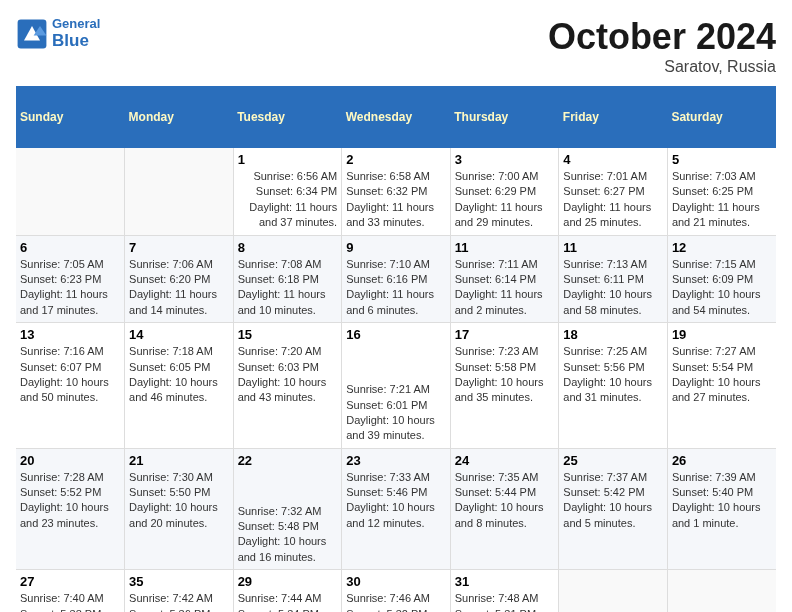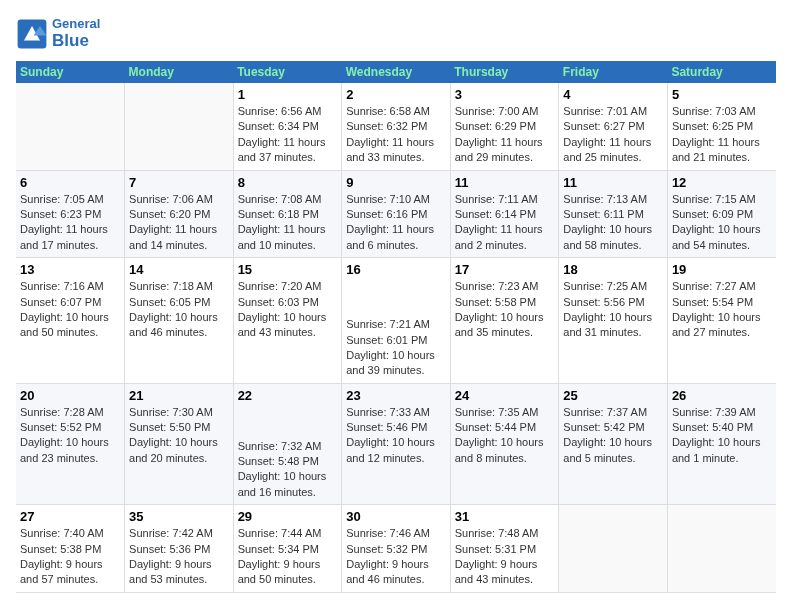--- a/index.html
+++ b/index.html
@@ -37,22 +37,22 @@
       font-size: 16px;
       color: #444;
     }
     table {
       width: 100%;
       border-collapse: collapse;
       font-size: 11px;
     }
     thead th {
       background-color: #2a6ebb;
-      color: #86efac;
-      padding: 4px 4px;
+      color: #fef9c3;
+      padding: 24px 4px;
       text-align: left;
       font-size: 12px;
       font-weight: bold;
     }
     tbody tr {
       border-bottom: 1px solid #ddd;
     }
     tbody td {
       vertical-align: top;
       padding: 4px;
@@ -91,41 +91,45 @@
     <svg class="logo-icon" viewBox="0 0 40 40">
       <rect x="2" y="2" width="36" height="36" rx="4" fill="#2a6ebb"></rect>
       <polygon points="10,28 20,10 30,28" fill="white"></polygon>
       <polygon points="22,22 30,10 38,22" fill="#5a9ae0"></polygon>
     </svg>
     <div>
       <div style="font-size:13px;font-weight:bold;color:#2a6ebb;">General</div>
       <div style="font-size:17px;font-weight:bold;color:#2a6ebb;">Blue</div>
     </div>
   </div>
+  <div class="title-area">
+    <div class="month-title">October 2024</div>
+    <div class="subtitle">Saratov, Russia</div>
+  </div>
 </div>
 
 <table>
   <thead>
     <tr id="header-row">
         <th>Sunday</th>
         <th>Monday</th>
         <th>Tuesday</th>
         <th>Wednesday</th>
         <th>Thursday</th>
         <th>Friday</th>
         <th>Saturday</th>
       </tr>
   </thead>
   <tbody id="calendar-body">
       <tr>
         <td class="empty-cell"></td>
         <td class="empty-cell"></td>
         <td>
           <div class="day-num">1</div>
-          <div class="day-info" style="white-space: pre-line;">Sunrise: 6:56 AM
+          <div class="day-info" style="white-space: pre-line; text-align: right;">Sunrise: 6:56 AM
 Sunset: 6:34 PM
 Daylight: 11 hours and 37 minutes.</div>
         </td>
         <td>
           <div class="day-num">2</div>
           <div class="day-info" style="white-space: pre-line;">Sunrise: 6:58 AM
 Sunset: 6:32 PM
 Daylight: 11 hours and 33 minutes.</div>
         </td>
         <td>

